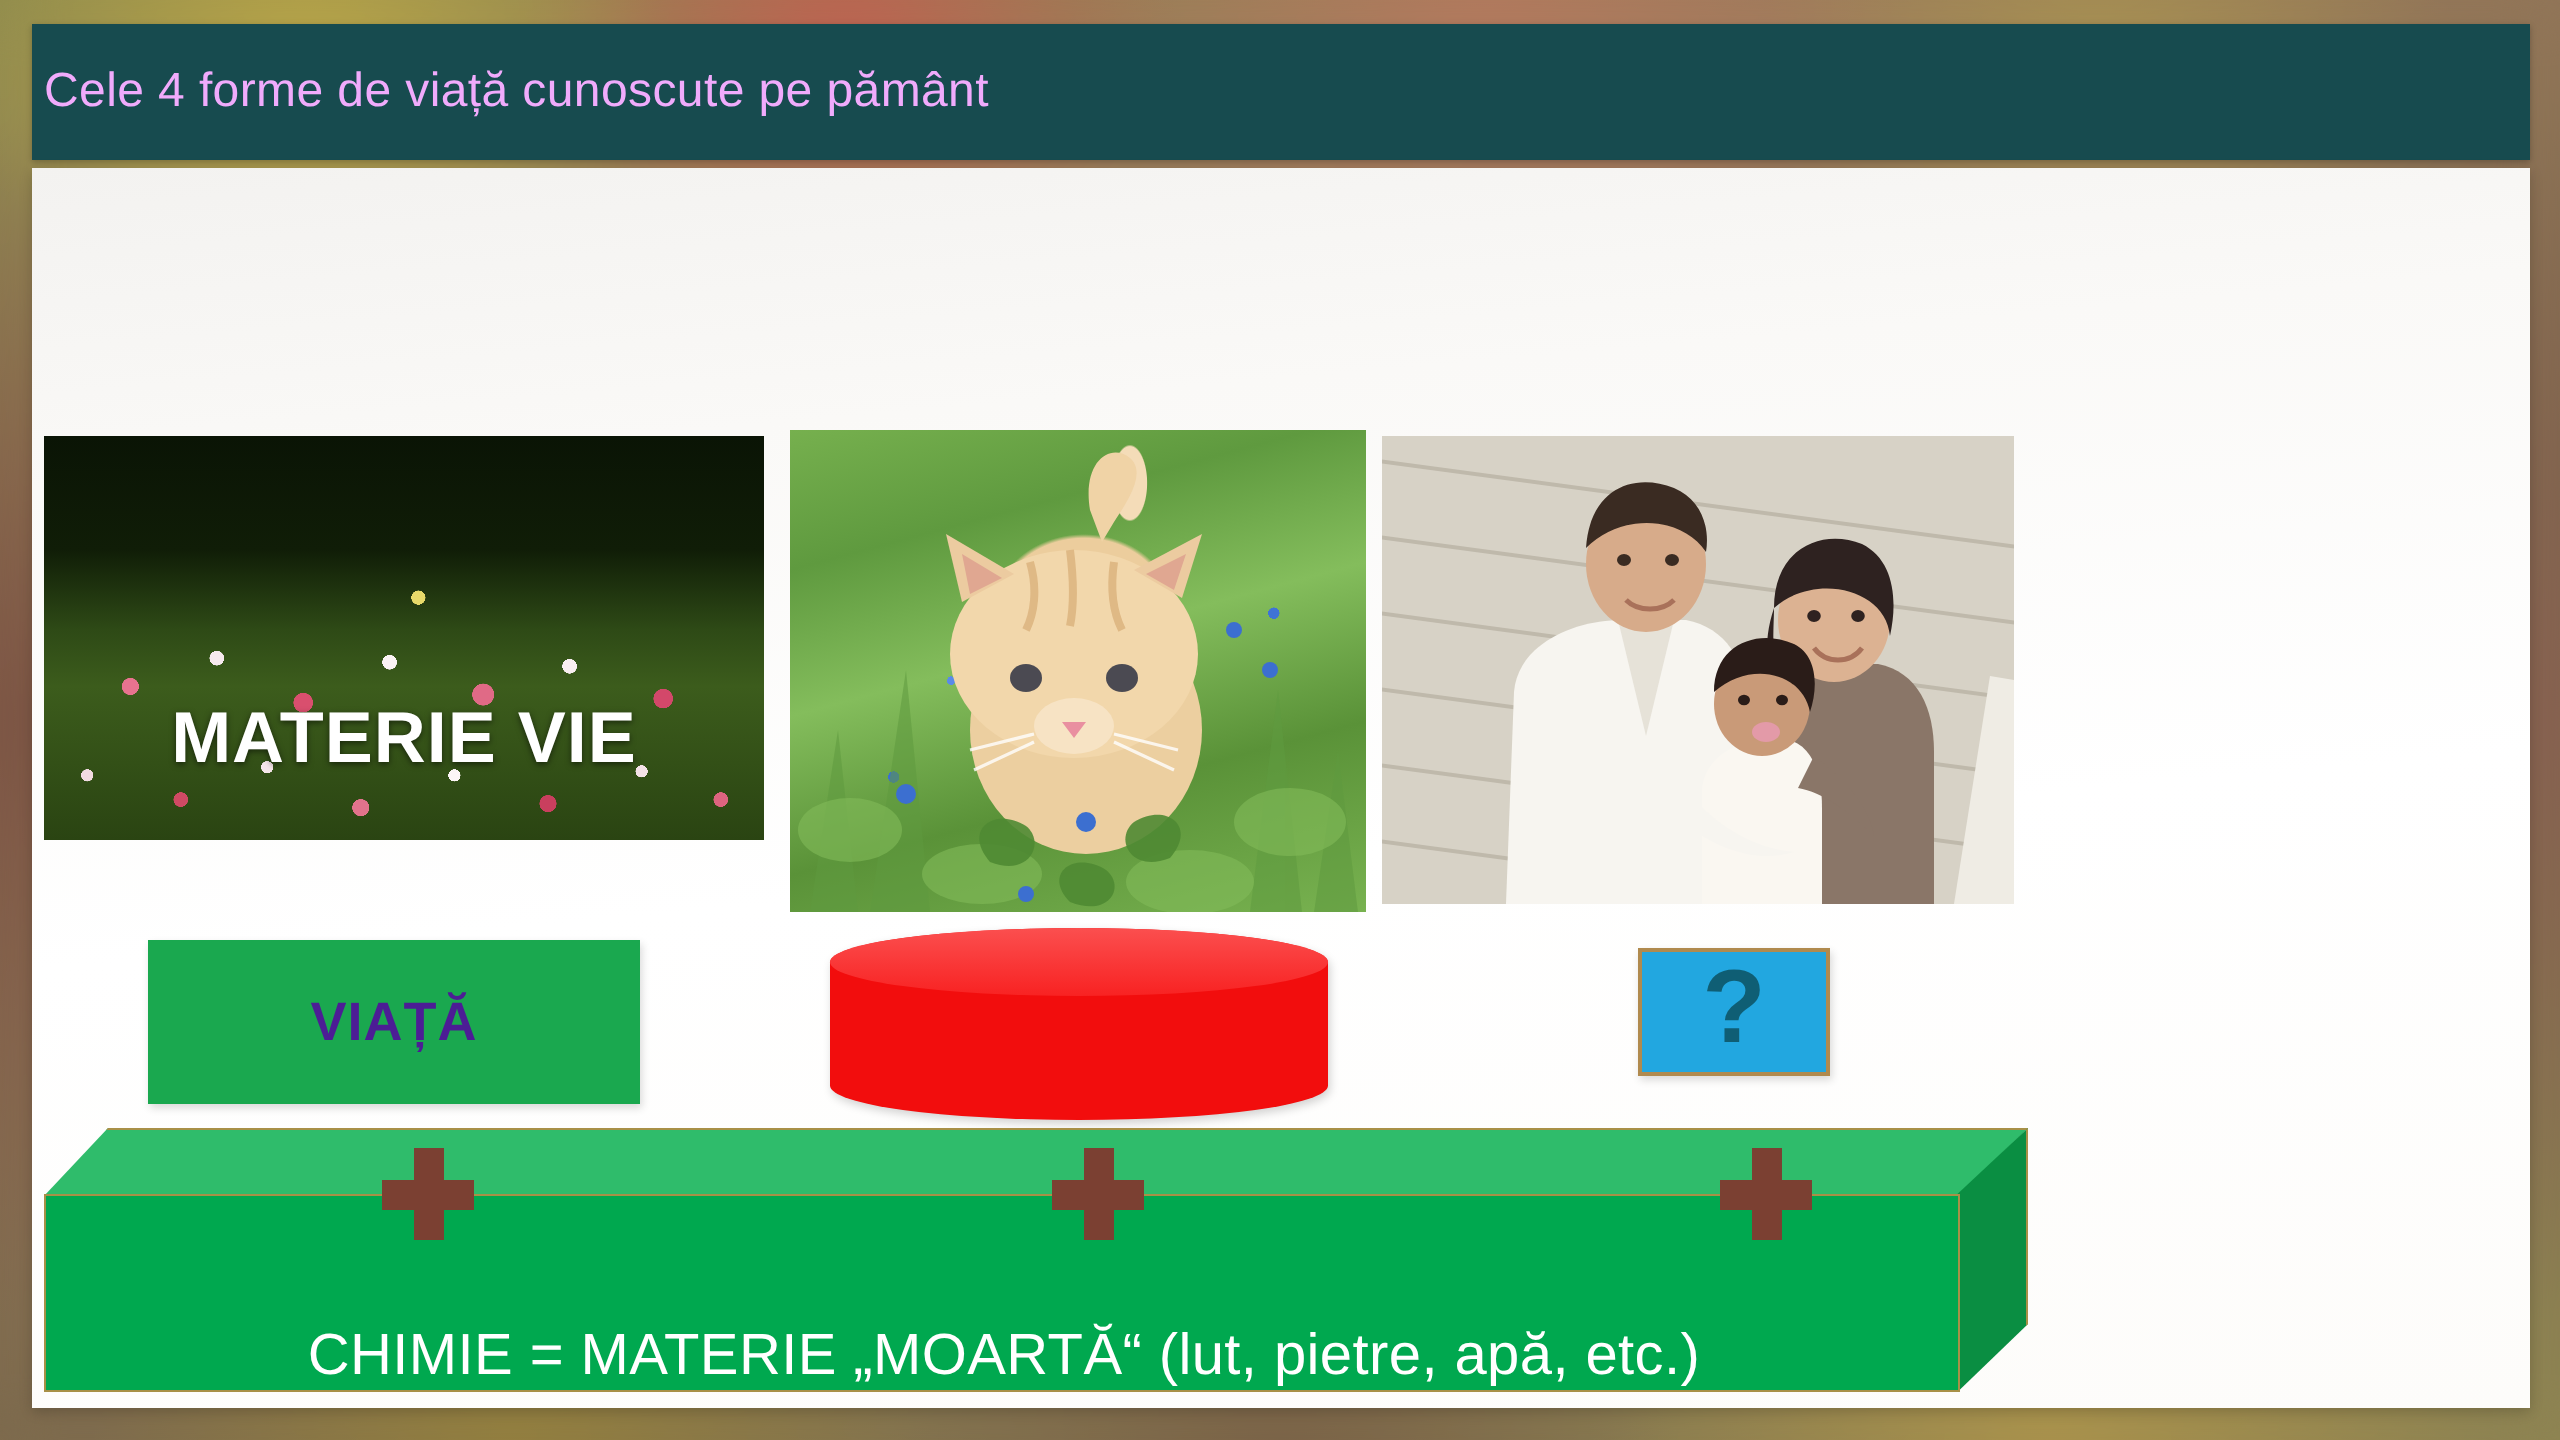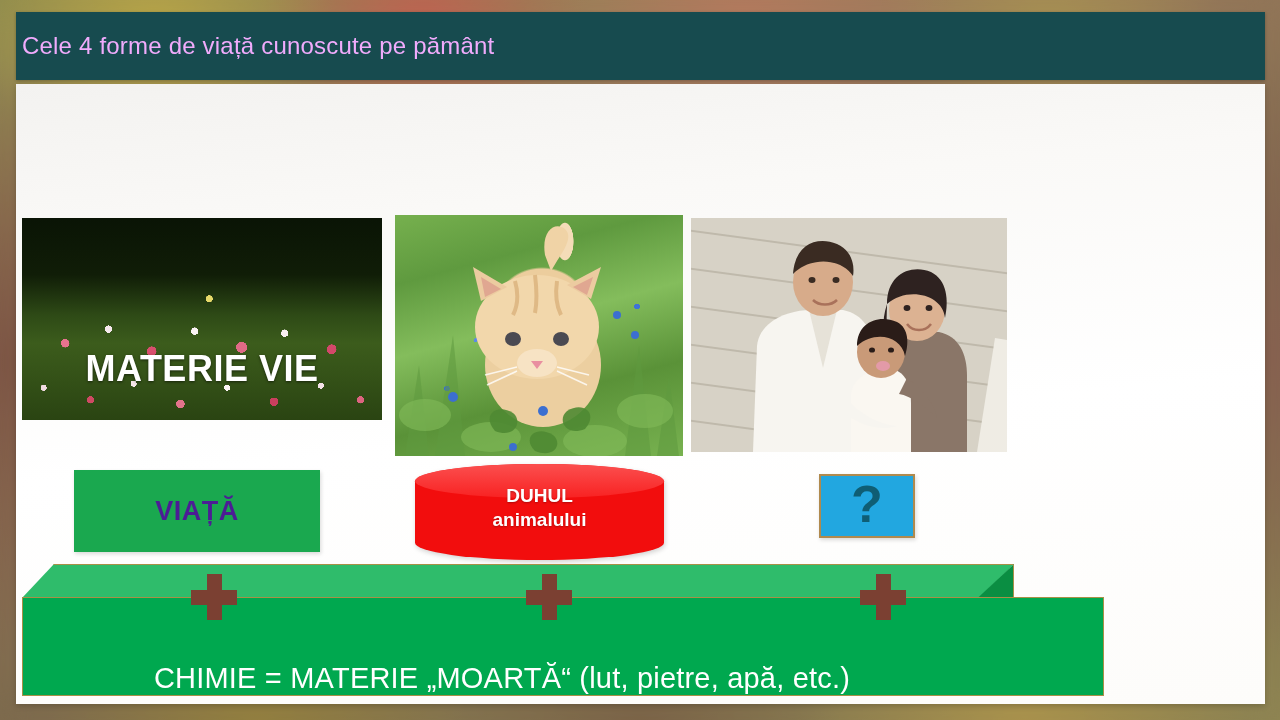--- a/index.html
+++ b/index.html
@@ -201,21 +201,21 @@
   }
   #prism-side {
     position: absolute;
     right: 0; top: 0; width: 42px; height: 100%;
     background: #0a8e42;
     border: 1px solid #a89047;
     clip-path: polygon(100% 0, 100% calc(100% - 34px), 16% 100%, 16% 33px);
   }
   #prism-front {
     position: absolute;
-    left: 0; top: 33px; width: 1082px; height: 99px;
+    left: 0; top: 33px; width: 958px; height: 99px;
     background: #00a84f;
     border: 1px solid #a89047;
   }
   .prism-cross {
     position: absolute;
     width: 46px; height: 46px;
     top: 10px;
   }
   .prism-cross::before, .prism-cross::after {
     content: "";
@@ -359,24 +359,20 @@
       </svg>
     </div>
 
     <div id="viata-box">
       <span id="viata-label">VIAȚĂ</span>
     </div>
 
     <div id="duhul-cylinder">
       <div id="duhul-body"></div>
       <div id="duhul-top"></div>
-      <div id="duhul-text">
-        <div>DUHUL</div>
-        <div>animalului</div>
-      </div>
     </div>
 
     <div id="question-box">
       <span id="question-mark">?</span>
     </div>
 
     <div id="chimie-prism">
       <div id="prism-top"></div>
       <div id="prism-side"></div>
       <div id="prism-front">

